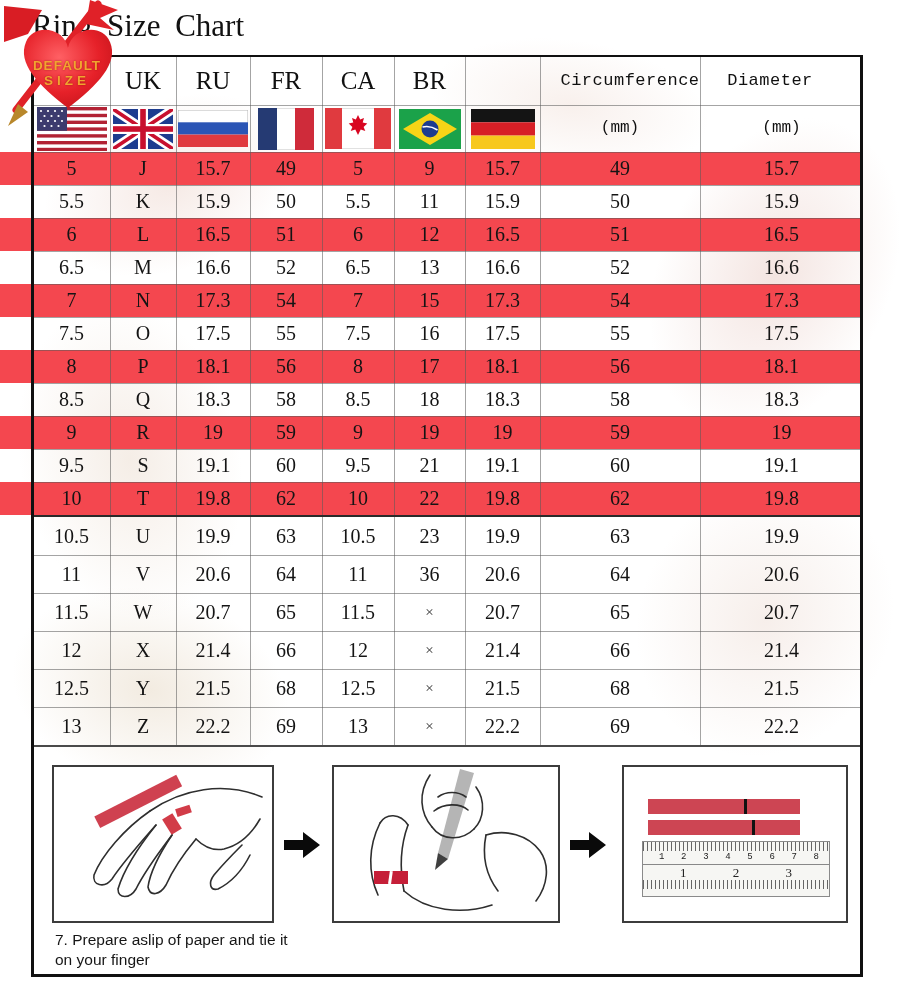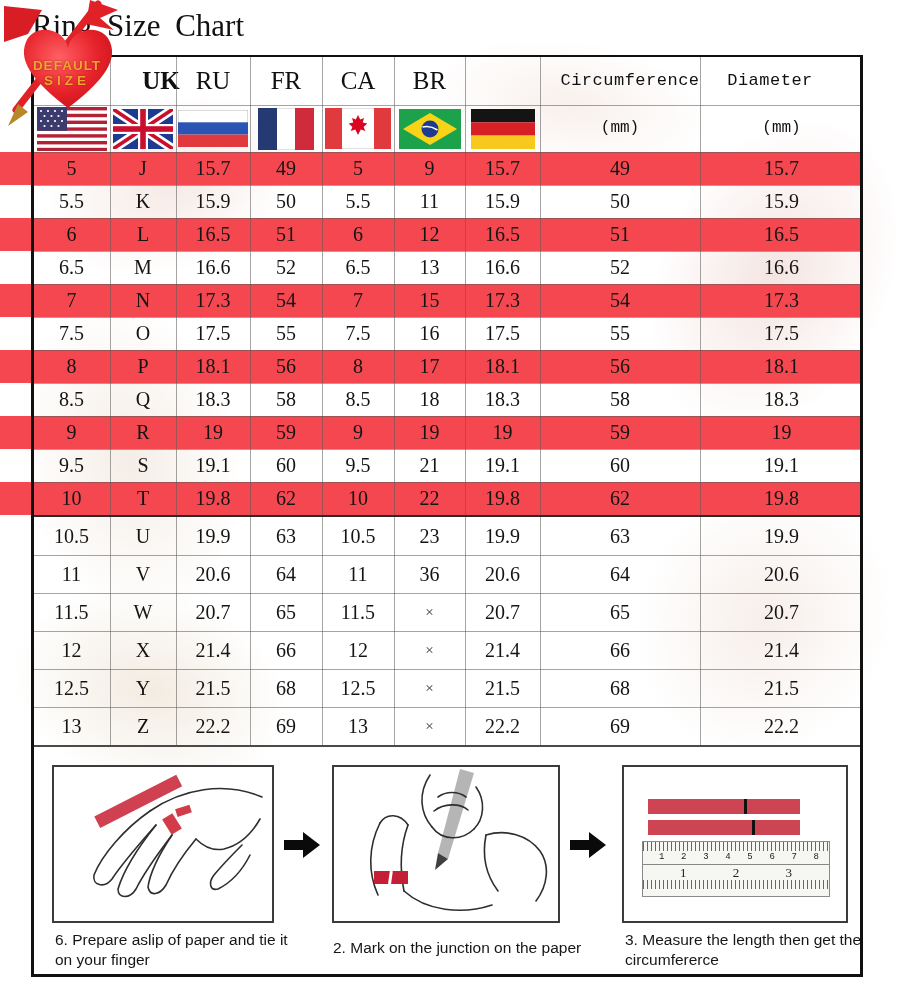--- a/index.html
+++ b/index.html
@@ -258,21 +258,21 @@
       <div class="cell" style="left: 250px; width: 72px; line-height: 38px;">69</div>
       <div class="cell" style="left: 322px; width: 72px; line-height: 38px;">13</div>
       <div class="cell x-mark" style="left: 394px; width: 71px; line-height: 38px;">×</div>
       <div class="cell" style="left: 465px; width: 75px; line-height: 38px;">22.2</div>
       <div class="cell" style="left: 540px; width: 160px; line-height: 38px;">69</div>
       <div class="cell" style="left: 700px; width: 163px; line-height: 38px;">22.2</div>
     </div>
     </div>
 
   <div class="hcell" style="left:33px;width:77px;">US</div>
-  <div class="hcell" style="left:128px;width:66px;font-weight:bold;">UK</div>
+  <div class="hcell" style="left:110px;width:66px;">UK</div>
   <div class="hcell" style="left:176px;width:74px;">RU</div>
   <div class="hcell" style="left:250px;width:72px;">FR</div>
   <div class="hcell" style="left:322px;width:72px;">CA</div>
   <div class="hcell" style="left:394px;width:71px;">BR</div>
   <div class="hcell hmono" style="left:512px;width:160px;padding-left:38px;">Circumference</div>
   <div class="hcell hmono" style="left:700px;width:140px;">Diameter</div>
 
   <div class="flag-cell" style="left:33px;width:77px;">
     <svg width="70" height="44" viewBox="0 0 70 44">
       <rect width="70" height="44" fill="#b22234"></rect>
@@ -476,17 +476,15 @@
       <div class="ruler-div"></div>
       <div class="inch-row">
         <span>1</span>
           <span>2</span>
           <span>3</span>
       </div>
       <div class="ticks"></div>
     </div>
   </div>
 
-  <div class="caption" style="left:55px;top:930px;width:240px;">6. Prepare aslip of paper and tie it on your finger</div>
-  <div class="caption" style="left:333px;top:938px;width:250px;">2. Mark on the junction on the paper</div>
-  <div class="caption" style="left:625px;top:930px;width:238px;">3. Measure the length then get the circumfererce</div>
+  <div class="caption" style="left:55px;top:930px;width:240px;">7. Prepare aslip of paper and tie it on your finger</div>
 
 </div>
 
 </body></html>

